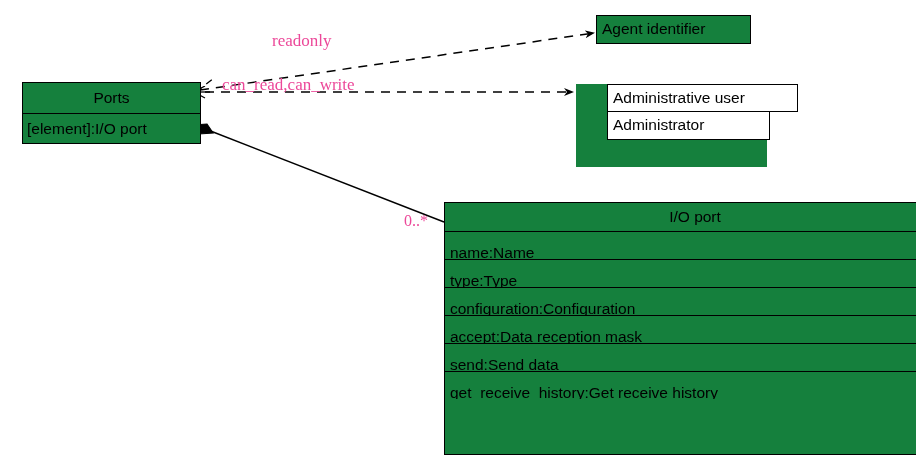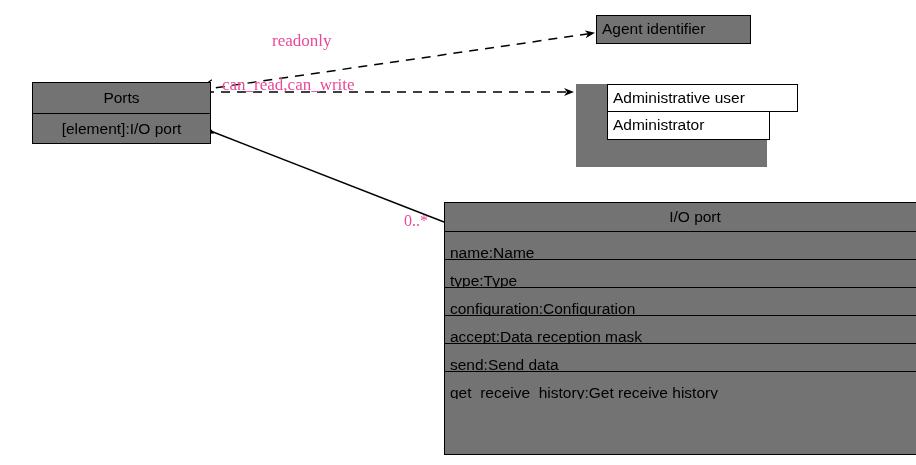--- a/index.html
+++ b/index.html
@@ -22,53 +22,53 @@
     position: absolute;
     left: 0;
     top: 0;
     width: 916px;
     height: 465px;
     pointer-events: none;
   }
   .uml-class {
     position: absolute;
     box-sizing: border-box;
-    background: #737373;
+    background: #15803d;
     border: 1.6px solid #000000;
     font-family: "Liberation Sans", sans-serif;
     color: #000000;
   }
   .uml-row {
     box-sizing: border-box;
     white-space: nowrap;
     overflow: hidden;
     color: #000000;
   }
   .uml-row.header {
     text-align: center;
   }
   .uml-row.attr {
     text-align: left;
     border-top: 1.6px solid #000000;
   }
 
   
   #class-ports {
-    left: 32px;
+    left: 22px;
     top: 82px;
     width: 179px;
     height: 62px;
     font-size: 15.5px;
   }
   #class-ports .uml-row {
     height: 30px;
     line-height: 30px;
   }
   #class-ports .uml-row.header { padding: 0 6px; }
-  #class-ports .uml-row.attr { padding: 0 4px; text-align: center; }
+  #class-ports .uml-row.attr { padding: 0 4px; }
 
   
   #class-agent-identifier {
     left: 596px;
     top: 15px;
     width: 155px;
     height: 29px;
     font-size: 15.5px;
   }
   #class-agent-identifier .uml-row {

